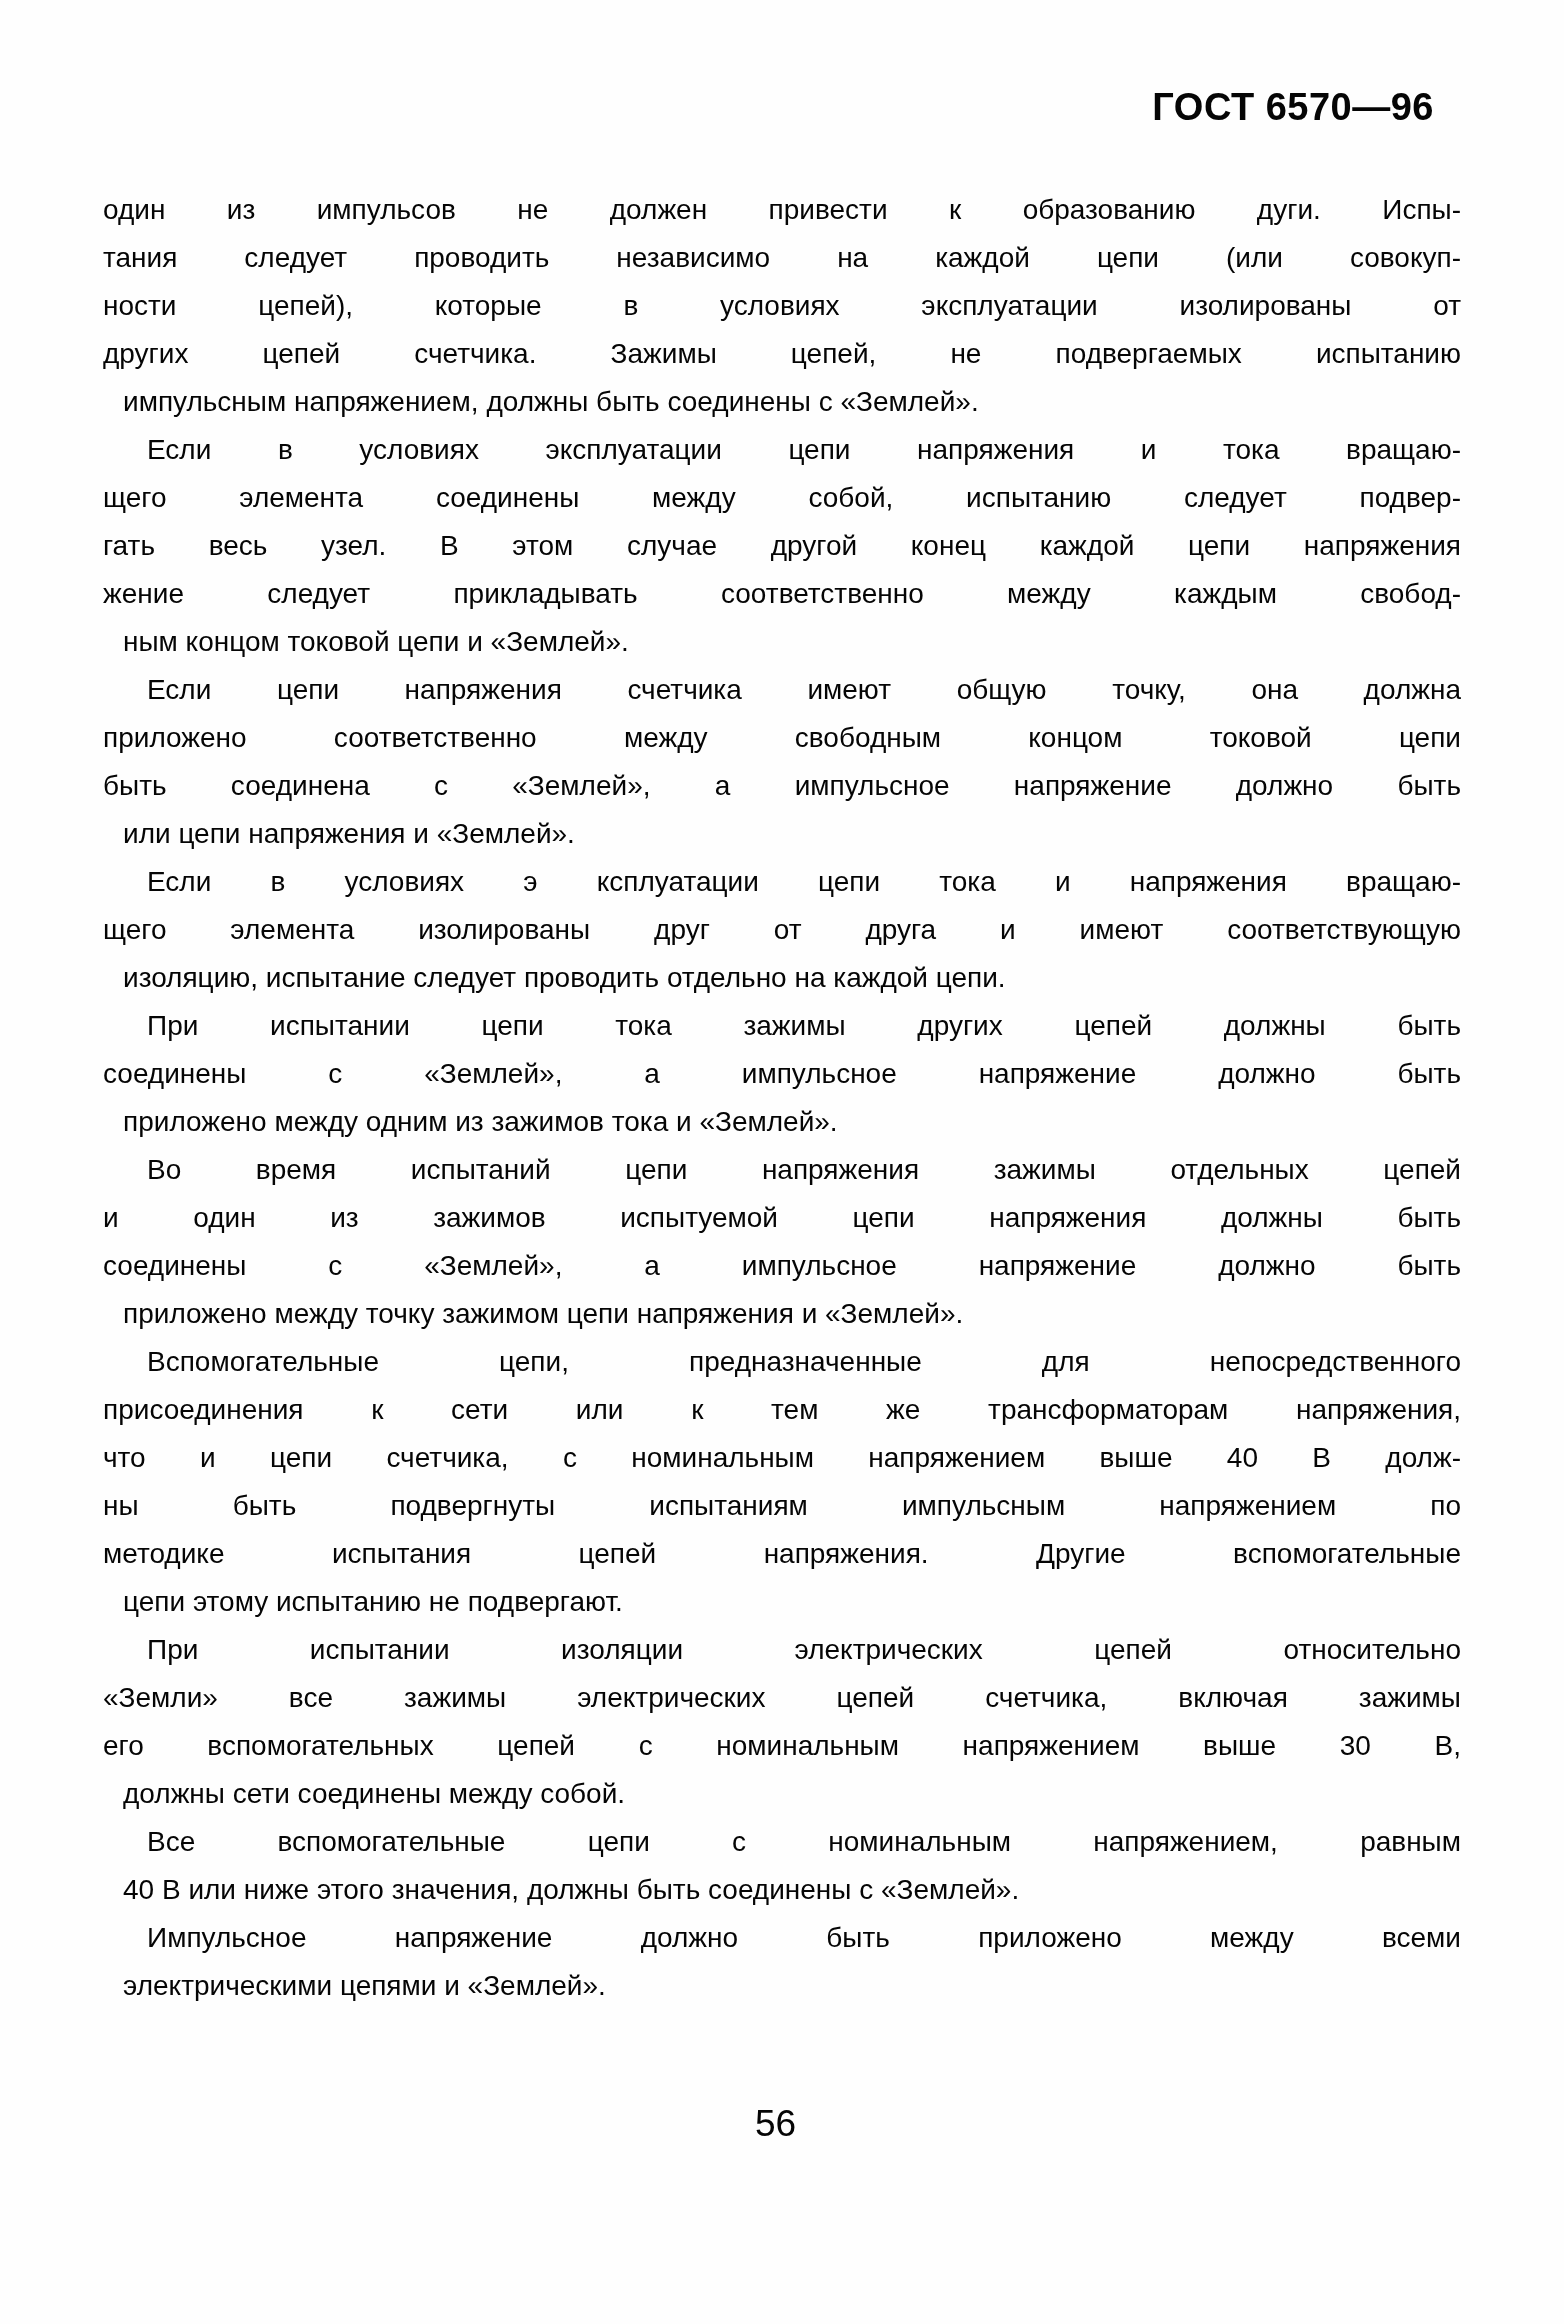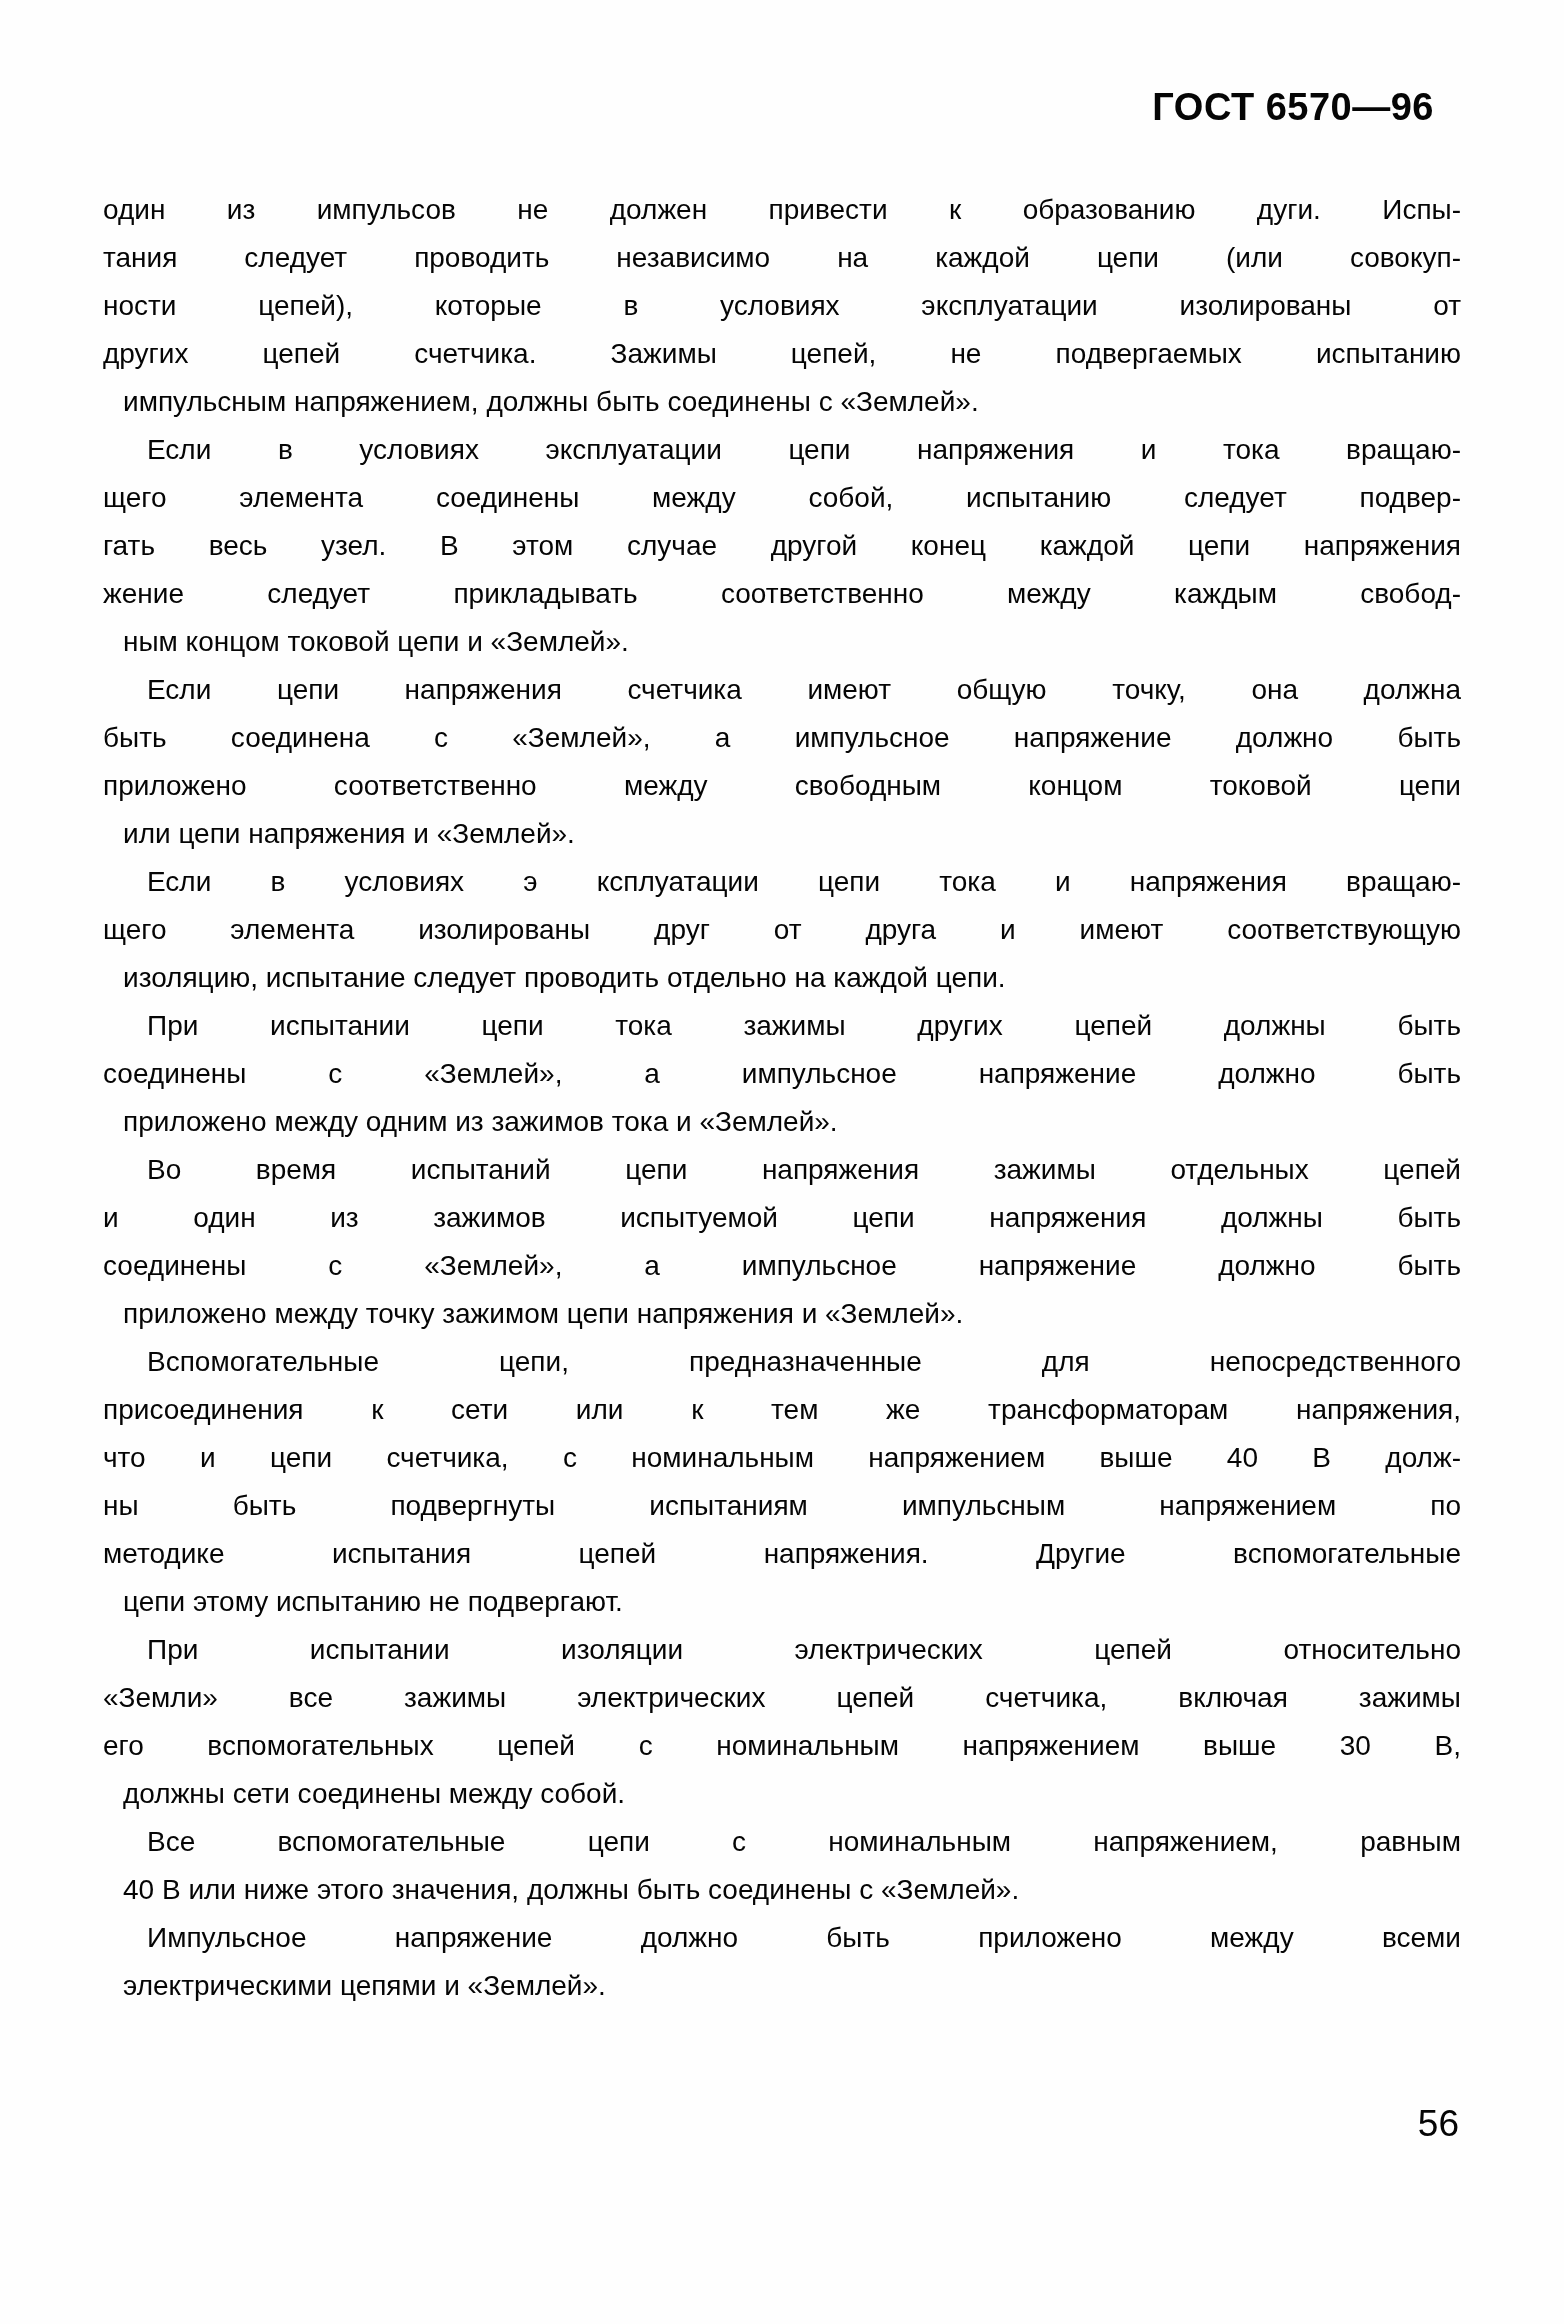--- a/index.html
+++ b/index.html
@@ -49,23 +49,23 @@
   .line.last {
     text-align-last: left;
     margin-left: 20px;
   }
   .line.indent {
     padding-left: 44px;
   }
   .page-number {
     position: absolute;
     top: 2103px;
-    left: 114px;
+    left: 103px;
     width: 1345px;
-    text-align: right;
+    text-align: center;
     font-size: 37px;
   }
 </style>
 </head>
 <body>
 
 <div class="page">
   <div class="running-header">ГОСТ 6570—96</div>
 
   <main class="content">
@@ -78,22 +78,22 @@
       </div>
       <div class="paragraph">
         <div class="line indent">Если в условиях эксплуатации цепи напряжения и тока вращаю-</div>
         <div class="line">щего элемента соединены между собой, испытанию следует подвер-</div>
         <div class="line">гать весь узел. В этом случае другой конец каждой цепи напряжения</div>
         <div class="line">жение следует прикладывать соответственно между каждым свобод-</div>
         <div class="line last">ным концом токовой цепи и «Землей».</div>
       </div>
       <div class="paragraph">
         <div class="line indent">Если цепи напряжения счетчика имеют общую точку, она должна</div>
+        <div class="line">приложено соответственно между свободным концом токовой цепи</div>
         <div class="line">быть соединена с «Землей», а импульсное напряжение должно быть</div>
-        <div class="line">приложено соответственно между свободным концом токовой цепи</div>
         <div class="line last">или цепи напряжения и «Землей».</div>
       </div>
       <div class="paragraph">
         <div class="line indent">Если в условиях э ксплуатации цепи тока и напряжения вращаю-</div>
         <div class="line">щего элемента изолированы друг от друга и имеют соответствующую</div>
         <div class="line last">изоляцию, испытание следует проводить отдельно на каждой цепи.</div>
       </div>
       <div class="paragraph">
         <div class="line indent">При испытании цепи тока зажимы других цепей должны быть</div>
         <div class="line">соединены с «Землей», а импульсное напряжение должно быть</div>

